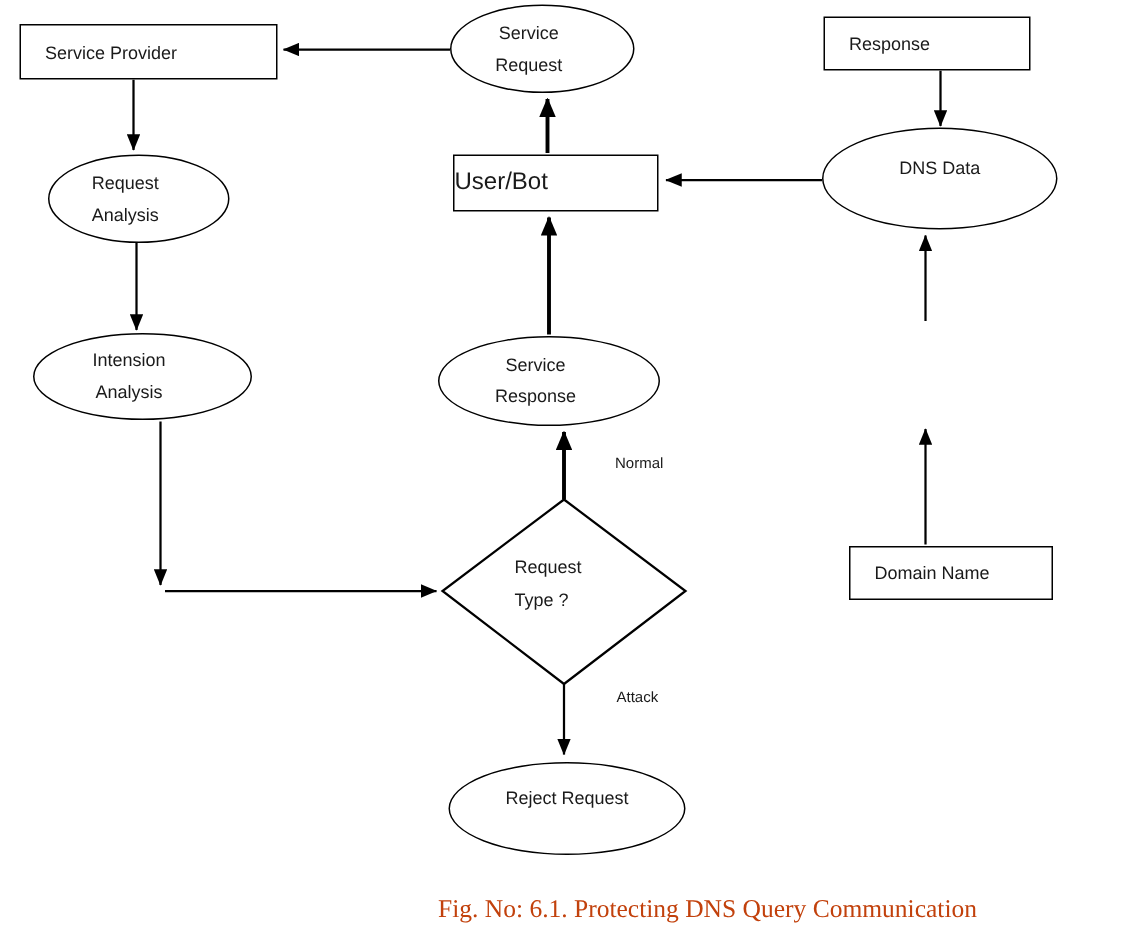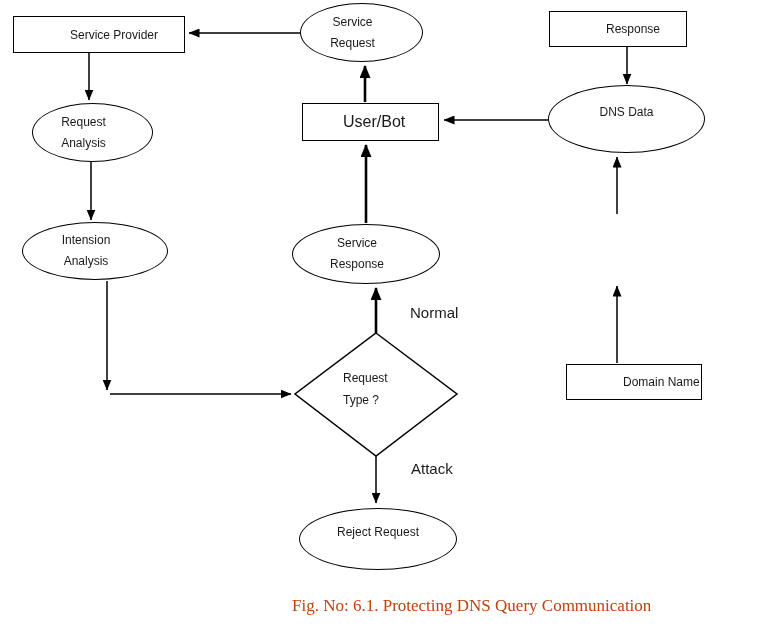--- a/index.html
+++ b/index.html
@@ -14,29 +14,29 @@
   #arrows{position:absolute;left:0;top:0;z-index:1;}
   .node{
     position:absolute;
     background:#ffffff;
     display:flex;
     align-items:center;
     z-index:2;
     box-sizing:border-box;
     font-size:12px;
   }
-  .rect{border:1.5px solid #000;padding-left:40px;}
+  .rect{border:1.5px solid #000;}
   .ell{border:1.6px solid #000;border-radius:50%;justify-content:center;}
   .pad{padding-left:16px;}
   .lines{width:max-content;text-align:center;line-height:21px;}
   .shift{margin-right:18px;}
   .up{margin-bottom:14px;}
   .big{font-size:16px;}
   .floatlbl{
-    position:absolute;z-index:3;font-size:15px;color:#1a1a1a;
+    position:absolute;z-index:3;font-size:10px;color:#1a1a1a;
     width:max-content;
   }
   #decision-label{
     position:absolute;left:343px;top:367px;z-index:3;
     font-size:12px;line-height:22px;text-align:left;width:max-content;
   }
   #caption{
     position:absolute;left:292px;top:596px;z-index:3;
     font-family:"Liberation Serif", serif;
     font-size:17px;color:#c2410c;width:max-content;

